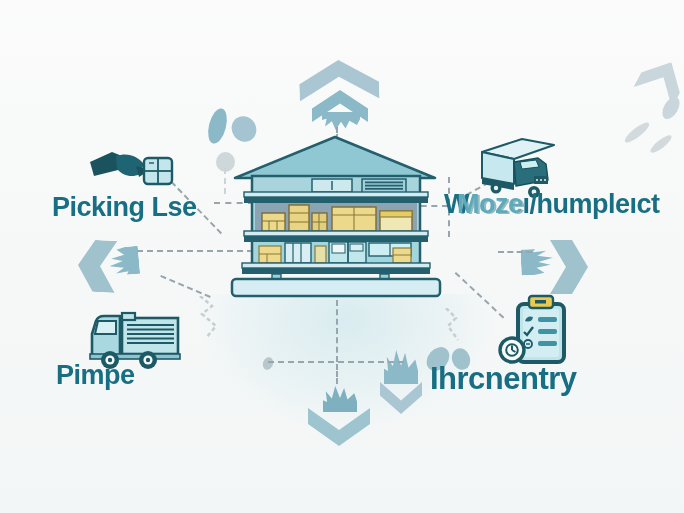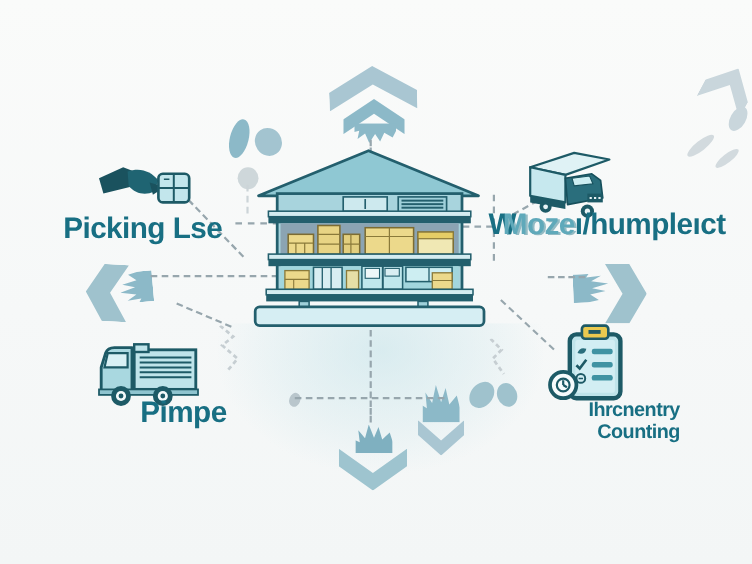--- a/index.html
+++ b/index.html
@@ -4,27 +4,27 @@
 <style>
   html,body{margin:0;padding:0;background:#fff;}
   #stage{
     position:relative;width:684px;height:513px;overflow:hidden;
     background:linear-gradient(180deg,#fafbfa 0%,#f6f8f8 55%,#f3f6f6 100%);
     font-family:"Liberation Sans","DejaVu Sans",sans-serif;
   }
   .abs{position:absolute;}
   
   .node-label{
-    color:#186f83;font-weight:bold;text-align:right;letter-spacing:-0.5px;
+    color:#186f83;font-weight:bold;text-align:left;letter-spacing:-0.5px;
     line-height:1.12;
   }
   .lbl-picking{left:52px;top:192px;width:150px;font-size:27px;}
   .lbl-receiving{left:444px;top:189px;width:200px;font-size:27px;text-align:left;white-space:nowrap;}
   .lbl-putaway{left:56px;top:360px;width:150px;font-size:27px;}
-  .lbl-inventory{left:446px;top:362px;width:172px;font-size:18px;}
+  .lbl-inventory{left:430px;top:362px;width:172px;font-size:31px;}
   .overlap{position:relative;display:inline-block;}
   .ov-dark{position:absolute;left:0;top:0;color:#186f83;}
   .ov-light{position:relative;display:inline-block;padding-left:13px;color:#5fa9ba;
             text-shadow:2px 1px 0 rgba(24,111,131,0.45);}
   
   .dash-h{height:0;border-top:2px dashed #97a6ad;}
   .dash-v{width:0;border-left:2px dashed #97a6ad;}
   .dash-d{height:0;border-top:2px dashed #97a6ad;transform-origin:0 0;}
   
   .chev{position:absolute;}
@@ -245,16 +245,15 @@
         <rect x="40" y="49" width="19" height="5" rx="2"></rect>
       </g>
       <circle cx="14" cy="58" r="12" fill="#f6fbfc" stroke="#1d5a66" stroke-width="3.4"></circle>
       <circle cx="14" cy="58" r="5.8" fill="none" stroke="#1d5a66" stroke-width="2"></circle>
       <line x1="14" y1="58" x2="14" y2="53.6" stroke="#1d5a66" stroke-width="2"></line>
       <line x1="14" y1="58" x2="17.4" y2="60" stroke="#1d5a66" stroke-width="2"></line>
     </svg>
   </div>
   <div class="abs node-label lbl-inventory">
     <div>Ihrcnentry</div>
-    <div>Counting</div>
   </div>
 
 </div>
 
 </body></html>

